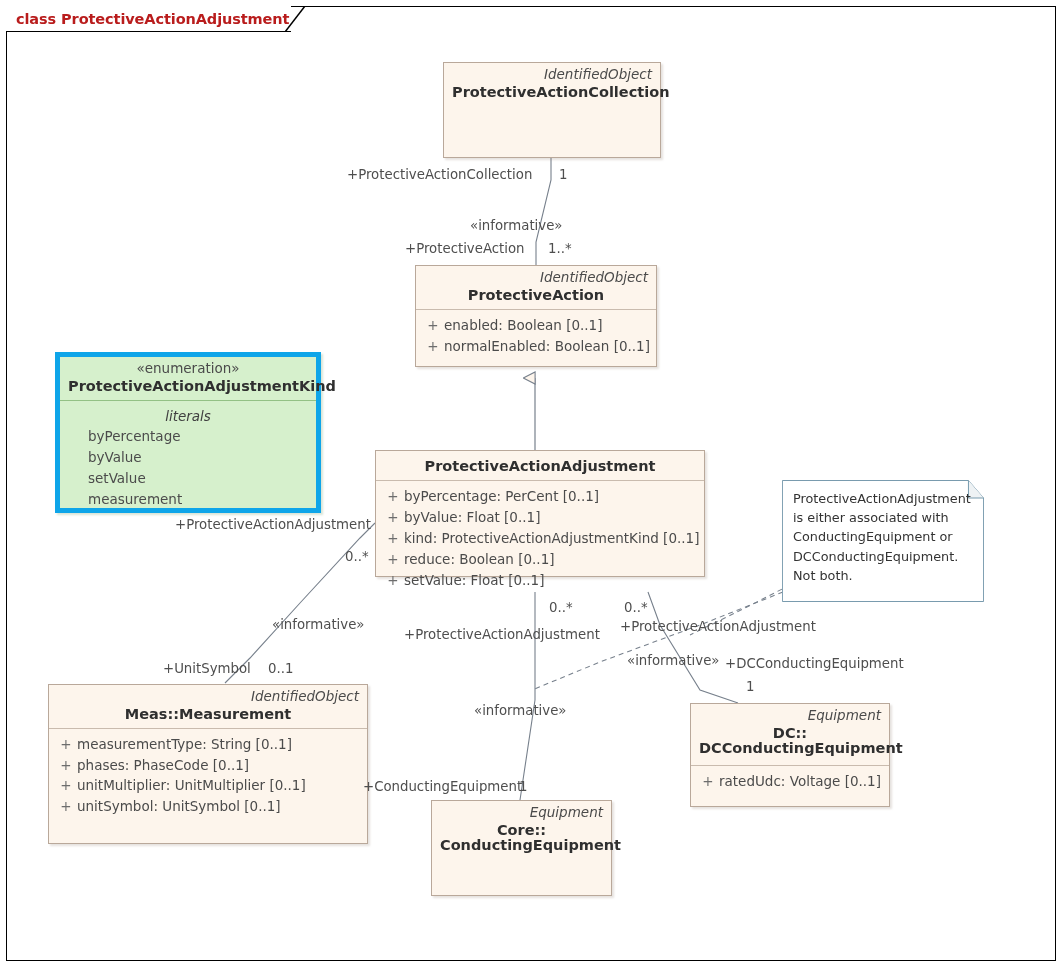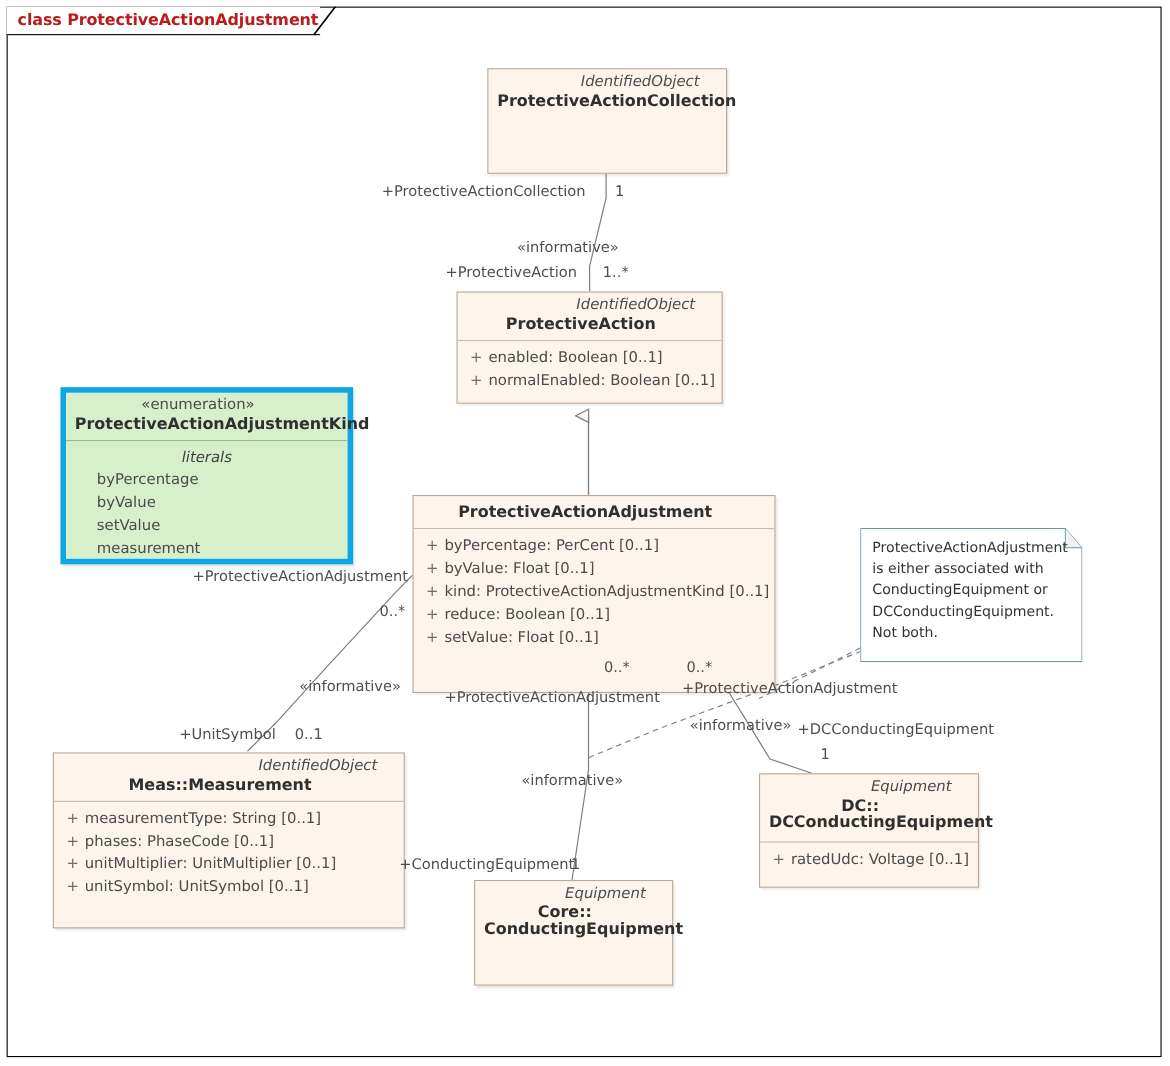--- a/index.html
+++ b/index.html
@@ -74,21 +74,21 @@
     background: #fdf5ec;
     border: 1px solid #b9a89a;
     box-shadow: 2px 2px 2px rgba(140,125,110,0.22);
   }
   .uml-class.enum {
     background: #d6f0cc;
     border: 5px solid #0ea5e9;
     box-shadow: 2px 2px 2px rgba(130,165,120,0.30);
   }
   .cls-header {
-    padding: 4px 24px 5px 8px;
+    padding: 4px 8px 5px 8px;
     text-align: center;
   }
   .cls-stereo {
     font-size: 13.5px;
     font-style: italic;
     color: #4a4a4a;
     text-align: right;
     line-height: 1.15;
     white-space: nowrap;
   }
@@ -242,21 +242,21 @@
     <div class="cls-sep"></div>
     <div class="cls-attrs">
       <div class="lit-title">literals</div>
       <div class="lit-row">byPercentage</div>
       <div class="lit-row">byValue</div>
       <div class="lit-row">setValue</div>
       <div class="lit-row">measurement</div>
     </div>
   </div>
 
-  <div class="uml-class" style="left:375px; top:450px; width:330px; height:180px;">
+  <div class="uml-class" style="left:375px; top:450px; width:330px; height:127px;">
     <div class="cls-header">
       <div class="cls-name" style="margin-top:3px;">ProtectiveActionAdjustment</div>
     </div>
     <div class="cls-sep"></div>
     <div class="cls-attrs">
       <div class="attr-row">
         <span class="attr-vis">+</span>
         <span class="attr-text">byPercentage: PerCent [0..1]</span>
       </div>
       <div class="attr-row">

